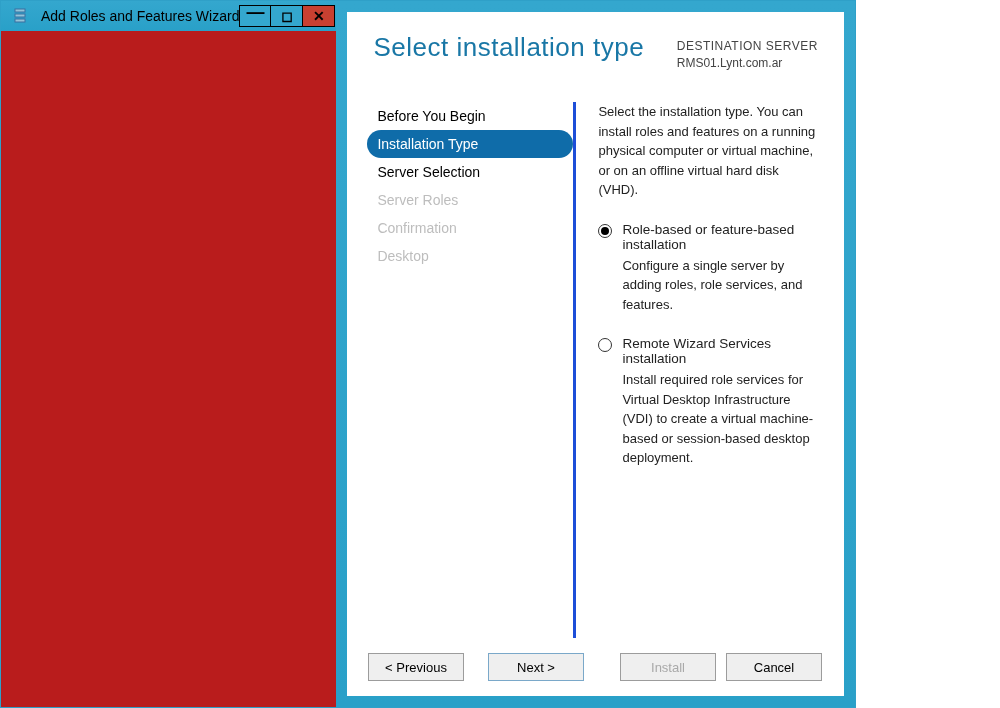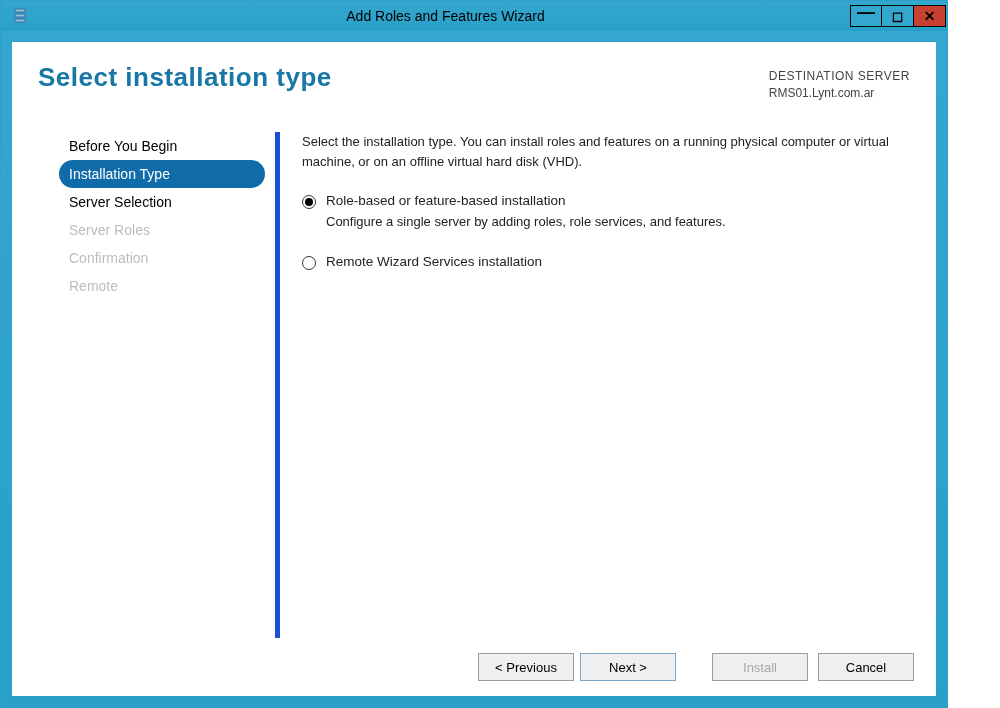--- a/index.html
+++ b/index.html
@@ -6,26 +6,26 @@
     margin: 0;
     padding: 0;
     width: 1000px;
     height: 708px;
     font-family: "Segoe UI", Tahoma, sans-serif;
     font-size: 13px;
     overflow: hidden;
     background: #fff;
   }
   .window {
-    width: 948px;
+    width: 856px;
     height: 708px;
     box-sizing: border-box;
     border: 1px solid #2fa0c8;
     display: flex;
-    flex-direction: column;
+    flex-direction: row;
     background: #b91c1c;
   }
   
   .titlebar {
     height: 30px;
     background: linear-gradient(#34a7ce, #29a0c8);
     display: flex;
     align-items: center;
     color: #000;
   }
@@ -83,21 +83,21 @@
   }
   
   .header-row {
     display: flex;
     padding: 20px 26px 0 26px;
     height: 80px;
     box-sizing: border-box;
   }
   .page-title {
     font-size: 26px;
-    font-weight: 700;
+    font-weight: 400;
     color: #1977a6;
     letter-spacing: 0.5px;
   }
   .dest-block {
     margin-left: auto;
     text-align: left;
     font-size: 12px;
     color: #444;
     line-height: 1.4;
     padding-top: 6px;
@@ -106,24 +106,22 @@
   
   .main {
     flex: 1;
     display: flex;
     padding: 10px 26px 0 26px;
     min-height: 0;
   }
   
   .sidebar {
     width: 200px;
-    border-right: 5px solid #1d4ed8;
-    padding-right: 10px;
+    border-right: 3px solid #1d4ed8;
     padding-top: 0;
-    margin-left: 27px;
   }
   .step {
     padding: 6px 10px;
     font-size: 14px;
     color: #000;
     cursor: pointer;
     margin-left: -6px;
   }
   .step.active {
     background: #0f6ca9;
@@ -196,21 +194,21 @@
     cursor: pointer;
     padding: 0 4px;
   }
   .btn.disabled {
     color: #a9a9a9;
     cursor: default;
   }
   .btn.primary {
     border: 1px solid #7aa8c9;
   }
-  .group { display:flex; gap:6px; }
+  .group { display:flex; gap:24px; }
   .spacer { width: 16px; }
 </style>
 </head>
 <body>
 
 <div class="window">
 
   <div class="titlebar">
     <div class="left">
       <svg viewBox="0 0 16 16">
@@ -245,38 +243,39 @@
       </div>
 
       <div class="main">
 
         <div class="sidebar">
           <div class="step">Before You Begin</div>
           <div class="step active">Installation Type</div>
           <div class="step">Server Selection</div>
           <div class="step disabled">Server Roles</div>
           <div class="step disabled">Confirmation</div>
-          <div class="step disabled">Remote</div>
+          <div class="step disabled">Desktop</div>
         </div>
 
         <div class="content">
           <div class="intro">Select the installation type. You can install roles and features on a running physical computer or virtual machine, or on an offline virtual hard disk (VHD).</div>
 
           <div class="option">
             <div class="radio checked"></div>
             <div class="opt-text">
               <div class="opt-title">Role-based or feature-based installation</div>
               <div class="opt-desc">Configure a single server by adding roles, role services, and features.</div>
             </div>
           </div>
 
           <div class="option">
             <div class="radio"></div>
             <div class="opt-text">
               <div class="opt-title">Remote Wizard Services installation</div>
+              <div class="opt-desc">Install required role services for Virtual Desktop Infrastructure (VDI) to create a virtual machine-based or session-based desktop deployment.</div>
             </div>
           </div>
 
         </div>
       </div>
 
       <div class="footer">
         <div class="group">
           <button class="btn">&lt; Previous</button>
           <button class="btn primary">Next &gt;</button>

